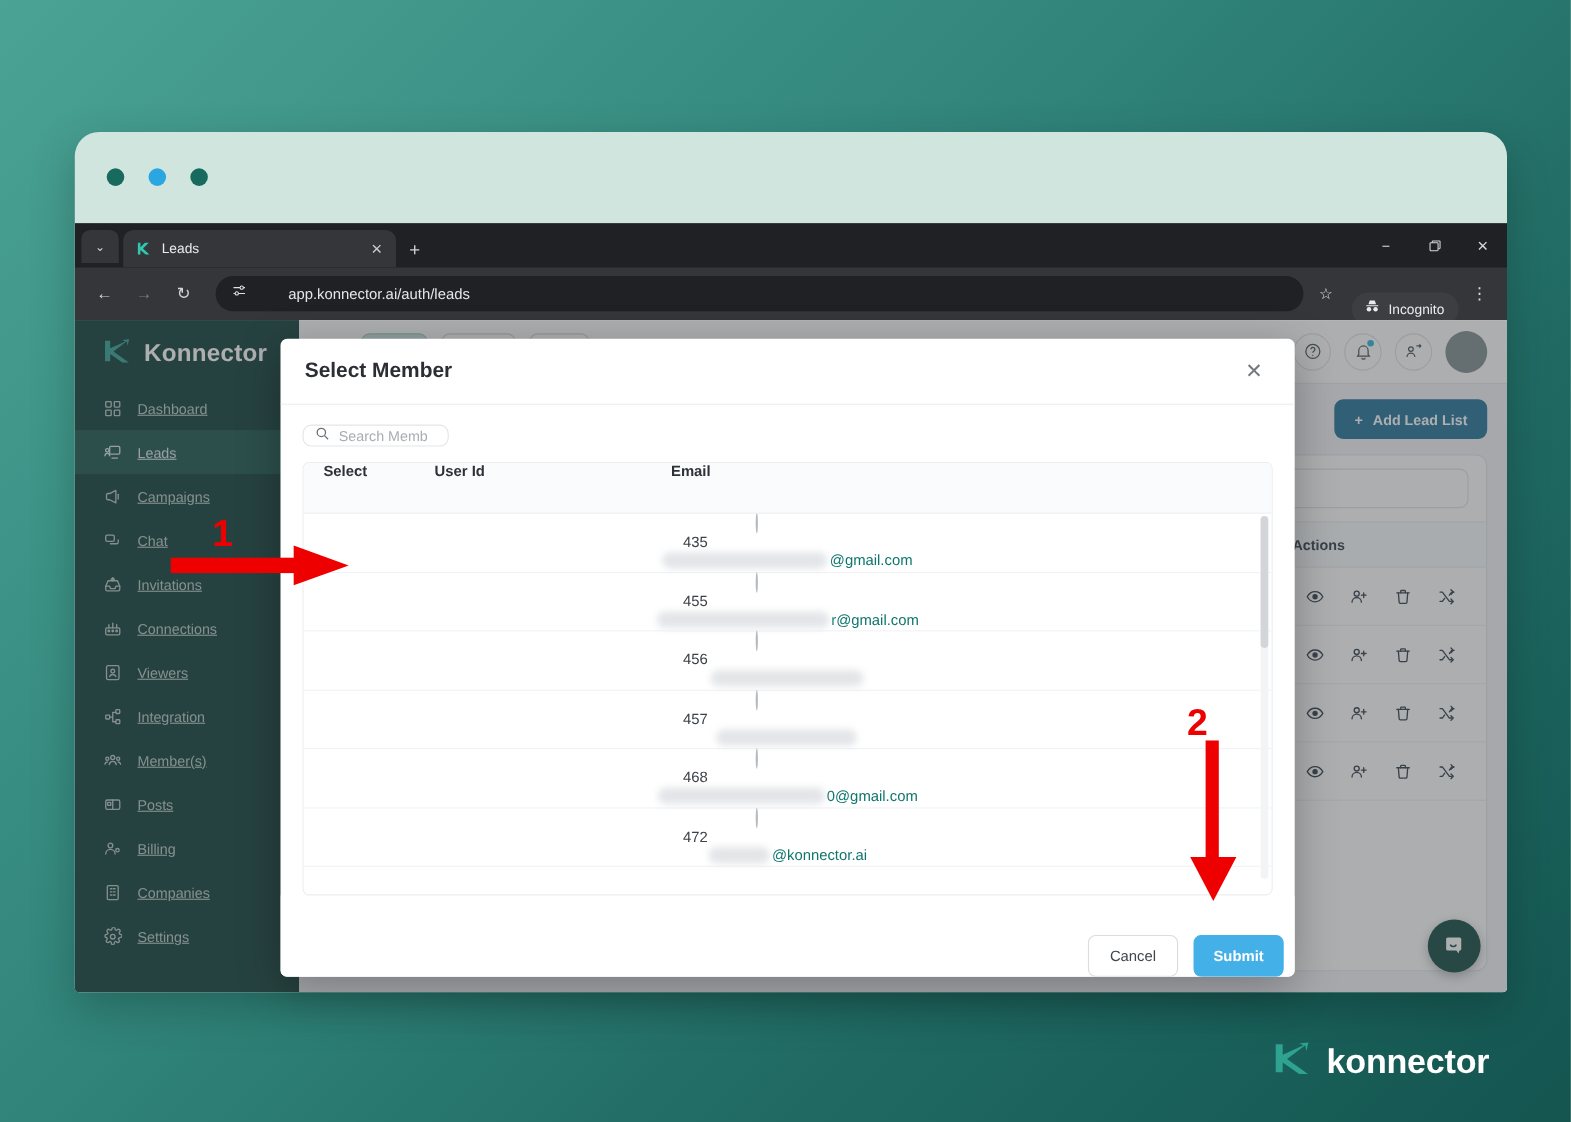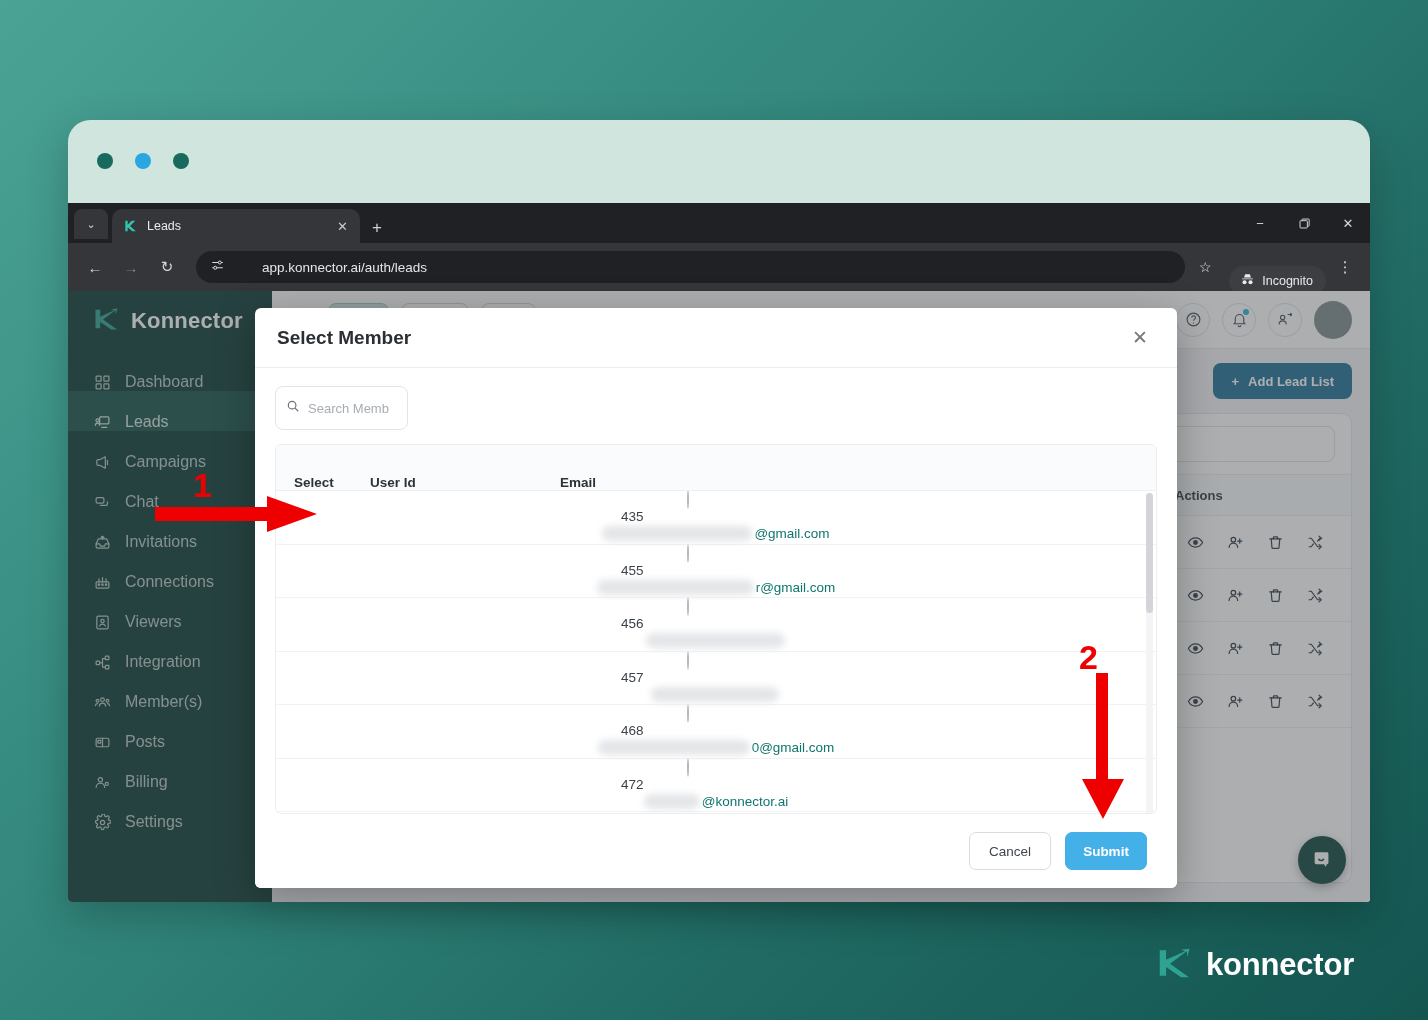--- a/index.html
+++ b/index.html
@@ -119,23 +119,23 @@
   #sidebar {
     position: absolute; left: 0; top: 0; width: 204px; height: 611px;
     background: #0c3b33;
     padding-top: 0;
   }
   #brand {
     height: 60px; display: flex; align-items: center; gap: 11px; padding-left: 24px;
   }
   #brand-name { color: #ffffff; font-size: 22px; font-weight: 700; letter-spacing: .2px; white-space: nowrap;}
   .nav-item {
-    height: 40px; display: flex; align-items: flex-end; gap: 14px;
+    height: 40px; display: flex; align-items: center; gap: 14px;
     padding-left: 26px;
-    color: #b7c9c4; font-size: 16px;
+    color: #b7c9c4; font-size: 13px; text-decoration: underline;
   }
   .nav-item.active { background: #17534a; color: #d8e6e2; }
   .nav-ico { width: 17px; height: 17px; flex: 0 0 auto; display:flex; align-items:center; justify-content:center; }
 
   #content {
     position: absolute; left: 204px; top: 0; right: 0; bottom: 0;
     background: #f4f5f7;
   }
   #topbar {
     height: 58px; display: flex; align-items: center; padding: 0 18px; gap: 12px;
@@ -208,36 +208,36 @@
     z-index: 50;
   }
   #modal-header {
     height: 60px; display:flex; align-items:center; padding: 0 22px;
     border-bottom: 1px solid #ebedef;
   }
   #modal-title { font-size: 19px; font-weight: 700; color: #2b2f33; flex:1 1 auto; }
   #modal-close { width: 30px; height:30px; display:flex; align-items:center; justify-content:center; color:#74797e; font-size: 19px; }
   #modal-body { flex: 1 1 auto; padding: 18px 20px 0 20px; display:flex; flex-direction:column; min-height:0; }
   #member-search {
-    width: 133px; height: 44px; border:1px solid #e2e5e8; border-radius: 8px;
-    display:flex; align-items:center; gap:8px; padding: 0 10px; flex: 0 0 auto;
+    width: 133px; height: 20px; border:1px solid #e2e5e8; border-radius: 8px;
+    display:flex; gap:8px; padding: 0 10px; flex: 0 0 auto;
   }
   #member-search-input {
     border:none; outline:none; background:transparent; font-size: 13px; color:#444;
     width: 86px; font-family: "Liberation Sans", sans-serif;
   }
   #member-search-input::placeholder { color: #a7adb3; }
   #table-wrap {
     margin-top: 14px; border:1px solid #ebedf0; border-radius: 6px;
     flex: 1 1 auto; position: relative; overflow: hidden;
     display:flex; flex-direction:column; min-height:0;
   }
   #thead {
     height: 46px; background:#fafbfc; border-bottom:1px solid #edeff1;
-    display:flex; align-items:flex-end; flex: 0 0 auto;
+    display:flex; align-items:flex-start; flex: 0 0 auto; gap: 25px;
   }
   .col-select { width: 94px; padding-left: 18px; }
   .col-userid { width: 190px; }
   .col-email  { flex: 1 1 auto; }
   #thead .hcell { font-size: 13.5px; font-weight:700; color:#2c3238; }
   #tbody { flex: 1 1 auto; overflow:hidden; position:relative; }
   .mrow {
     height: 53.5px; border-bottom: 1px solid #f0f2f4; display:flex; align-items:center;flex-direction:column;
   }
   .radio {
@@ -251,22 +251,22 @@
     filter: blur(3.5px);
     margin-right: 2px;
   }
   .email-tail { font-size: 13.5px; color:#0f766e; }
   #vscroll {
     position:absolute; right: 3px; top: 48px; width: 7px; height: 330px;
     background: #f3f4f5; border-radius: 4px;
   }
   #vscroll i { display:block; width:7px; height: 120px; background:#d3d5d8; border-radius:4px; }
   #modal-footer {
-    height: 74px; flex: 0 0 auto; display:flex; align-items:center; justify-content:flex-end;
-    gap: 14px; padding: 0 30px; background:#fff;
+    height: 74px; flex: 0 0 auto; display:flex; align-items:flex-end; justify-content:flex-end;
+    gap: 14px; padding: 0 10px; background:#fff;
   }
   .mbtn { height: 38px; border-radius: 7px; display:flex; align-items:center; justify-content:center; font-size: 13.5px; }
   #cancel-btn { width: 82px; border:1px solid #d9dde1; color:#3f464d; background:#fff; }
   #submit-btn { width: 82px; background:#44b0e8; color:#fff; font-weight:600; border:1px solid #44b0e8; }
 
   
   .anno { position:absolute; z-index: 90; color:#ee0000; }
   #anno-1-num { left: 193px; top: 466px; font-size: 34px; font-weight: 700; font-family: "Liberation Sans", sans-serif; }
   #anno-1-arrow { left: 155px; top: 494px; }
   #anno-2-num { left: 1079px; top: 638px; font-size: 34px; font-weight: 700; font-family: "Liberation Sans", sans-serif; }
@@ -471,20 +471,29 @@
                   <circle cx="9" cy="8" r="3"></circle>
                   <path d="M3 19c0-3.3 2.7-6 6-6s6 2.7 6 6"></path>
                   <circle cx="18" cy="14" r="2.2"></circle>
                 </svg>
               </span>
               <span>Billing</span>
             </div>
             <div class="nav-item">
               <span class="nav-ico">
                 <svg width="17" height="17" viewBox="0 0 24 24" fill="none" stroke="currentColor" stroke-width="1.7" stroke-linecap="round" stroke-linejoin="round">
+                  <rect x="5" y="3" width="14" height="18" rx="1.5"></rect>
+                  <path d="M9 7h2M13 7h2M9 11h2M13 11h2M9 15h2M13 15h2"></path>
+                </svg>
+              </span>
+              <span>Companies</span>
+            </div>
+            <div class="nav-item">
+              <span class="nav-ico">
+                <svg width="17" height="17" viewBox="0 0 24 24" fill="none" stroke="currentColor" stroke-width="1.7" stroke-linecap="round" stroke-linejoin="round">
                   <circle cx="12" cy="12" r="3"></circle>
                   <path d="M19.4 14a1.6 1.6 0 00.3 1.8l.1.1a2 2 0 11-2.8 2.8l-.1-.1a1.6 1.6 0 00-1.8-.3 1.6 1.6 0 00-1 1.5V20a2 2 0 01-4 0v-.1a1.6 1.6 0 00-1-1.5 1.6 1.6 0 00-1.8.3l-.1.1a2 2 0 11-2.8-2.8l.1-.1a1.6 1.6 0 00.3-1.8 1.6 1.6 0 00-1.5-1H4a2 2 0 010-4h.1a1.6 1.6 0 001.5-1 1.6 1.6 0 00-.3-1.8l-.1-.1A2 2 0 118 3.1l.1.1a1.6 1.6 0 001.8.3H10a1.6 1.6 0 001-1.5V2a2 2 0 014 0v.1a1.6 1.6 0 001 1.5 1.6 1.6 0 001.8-.3l.1-.1A2 2 0 1120.9 6l-.1.1a1.6 1.6 0 00-.3 1.8V8a1.6 1.6 0 001.5 1H22a2 2 0 010 4h-.1a1.6 1.6 0 00-1.5 1z"></path>
                 </svg>
               </span>
               <span>Settings</span>
             </div>
           </div>
       </div>
 
       <div id="content">

